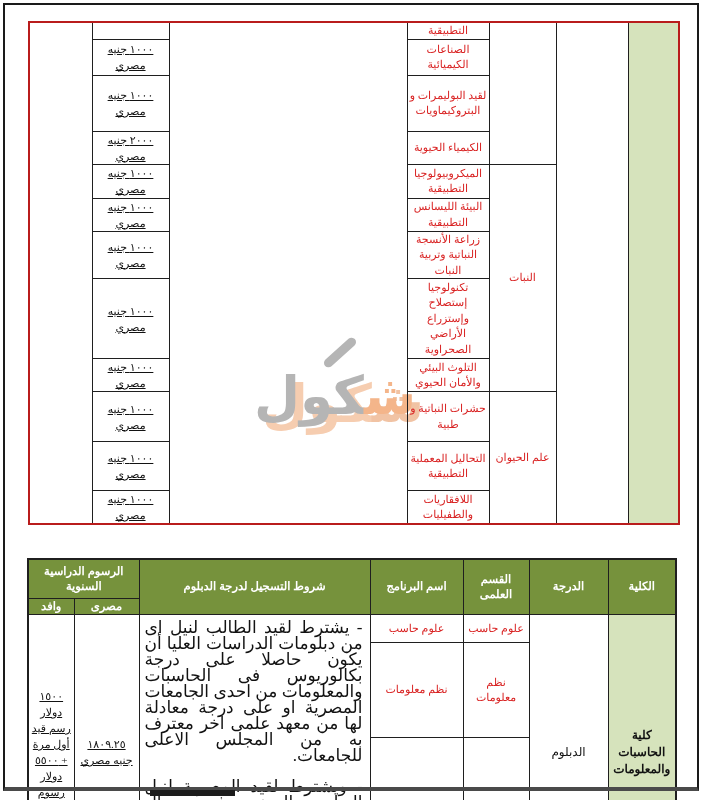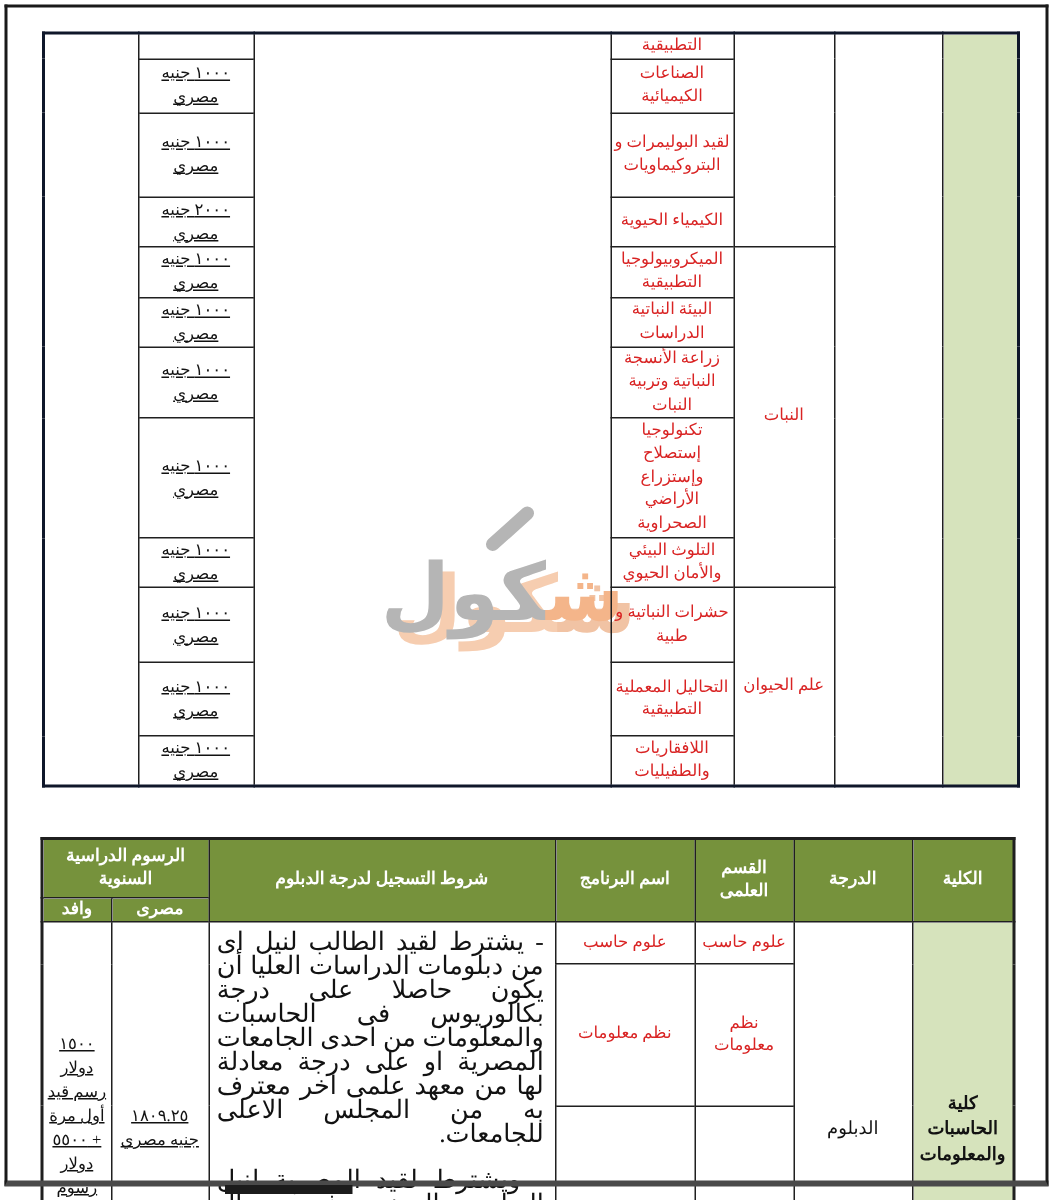--- a/index.html
+++ b/index.html
@@ -36,21 +36,21 @@
   
   table{
     border-collapse:collapse;table-layout:fixed;position:absolute;z-index:2;
     direction:rtl;background:transparent;
   }
   td{
     border:1px solid #1f1f1f;text-align:center;vertical-align:middle;
     font-size:11px;line-height:15px;padding:0 2px;overflow:hidden;
     color:#121212;box-sizing:border-box;word-break:break-word;
   }
-  .t-top{left:28px;top:21px;width:650px;border:2px solid #0f172a;padding-left:44px;}
+  .t-top{left:28px;top:21px;width:650px;border:2px solid #b91c1c;padding-left:44px;}
   .t-bottom{left:27px;top:558px;width:648px;border:2px solid #1f1f1f;}
   .red{color:#d92323;}
   .green{background:#d6e3bc;}
   .hdr{background:#76923c;color:#ffffff;font-weight:bold;font-size:11.5px;line-height:15px;}
   .college-cell{font-weight:bold;font-size:12px;line-height:17px;}
   .degree-cell{font-size:12px;}
   .cond-cell{text-align:justify;vertical-align:top;padding:5px 7px 0 5px;}
   .cond-cell p{margin:0 0 15px 0;line-height:16px;font-size:17px;}
   .fee-cell{line-height:16px;text-decoration:underline;}
   .prog-cell{line-height:15.5px;}
@@ -94,21 +94,21 @@
   <tr style="height:30px">
     <td class="red prog-cell">الكيمياء الحيوية</td>
     <td class="fee-cell">٢٠٠٠ جنيه مصري</td>
   </tr>
   <tr style="height:34px">
     <td class="red" rowspan="5">النبات</td>
     <td class="red prog-cell">الميكروبيولوجيا التطبيقية</td>
     <td class="fee-cell">١٠٠٠ جنيه مصري</td>
   </tr>
   <tr style="height:33px">
-    <td class="red prog-cell">البيئة النباتية الدراسات</td>
+    <td class="red prog-cell">البيئة الليسانس التطبيقية</td>
     <td class="fee-cell">١٠٠٠ جنيه مصري</td>
   </tr>
   <tr style="height:47px">
     <td class="red prog-cell">زراعة الأنسجة النباتية وتربية النبات</td>
     <td class="fee-cell">١٠٠٠ جنيه مصري</td>
   </tr>
   <tr style="height:80px">
     <td class="red prog-cell">تكنولوجيا إستصلاح وإستزراع الأراضي الصحراوية</td>
     <td class="fee-cell">١٠٠٠ جنيه مصري</td>
   </tr>

